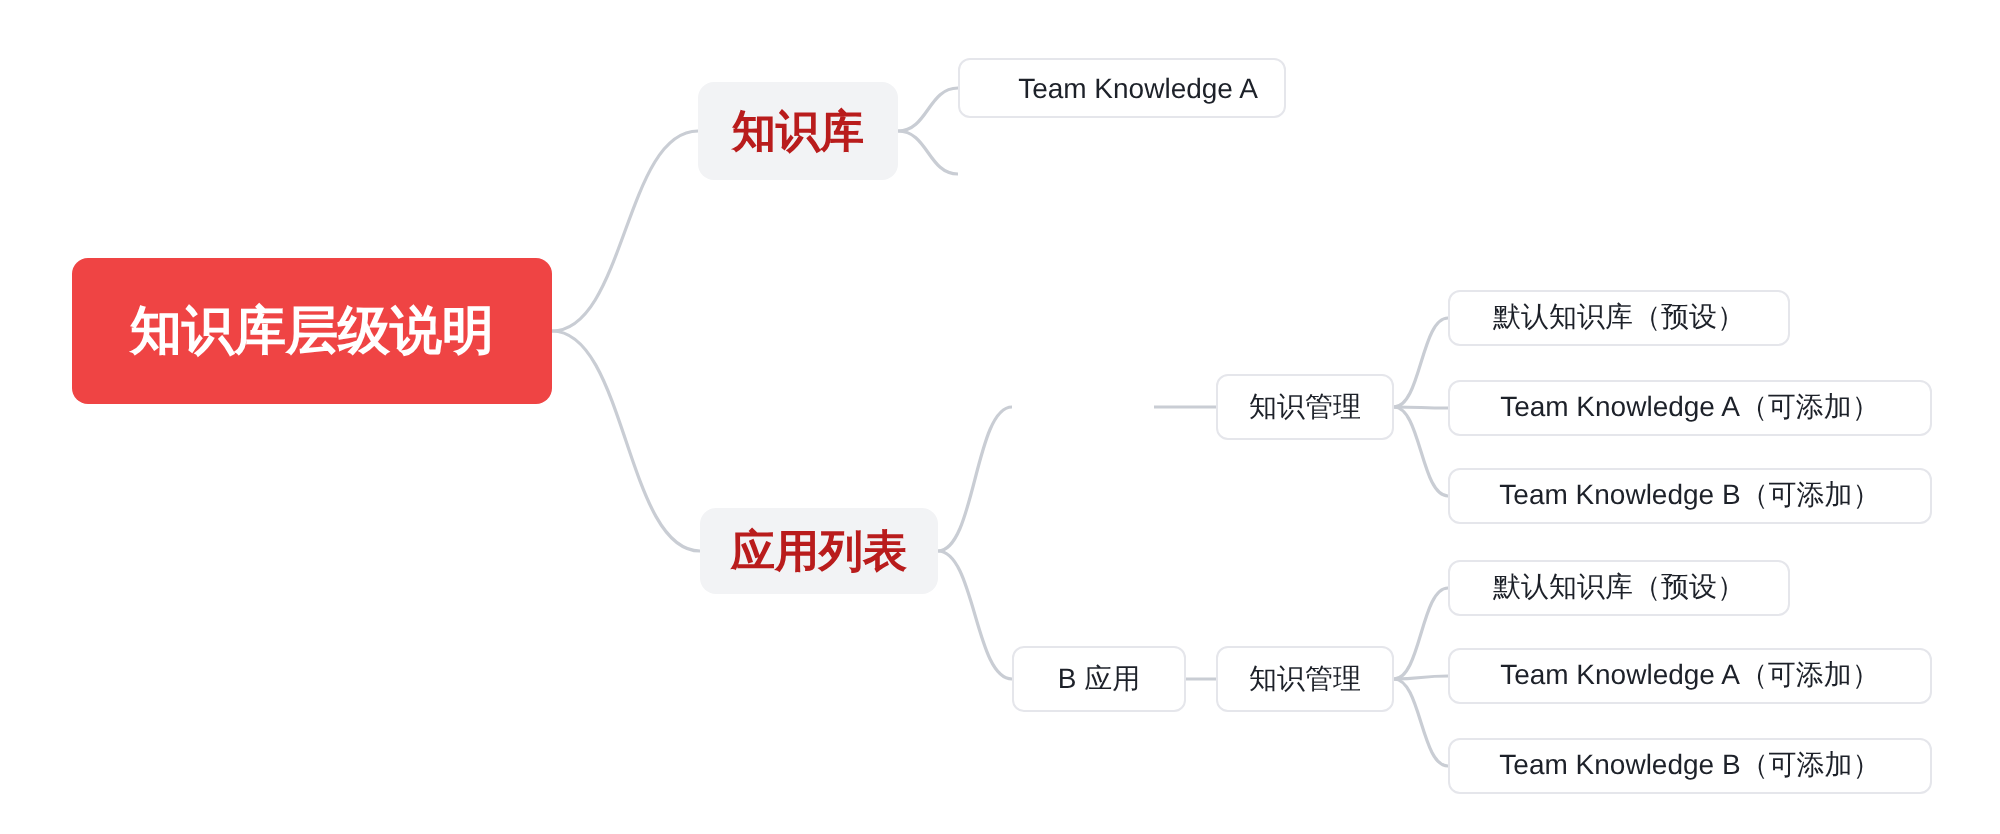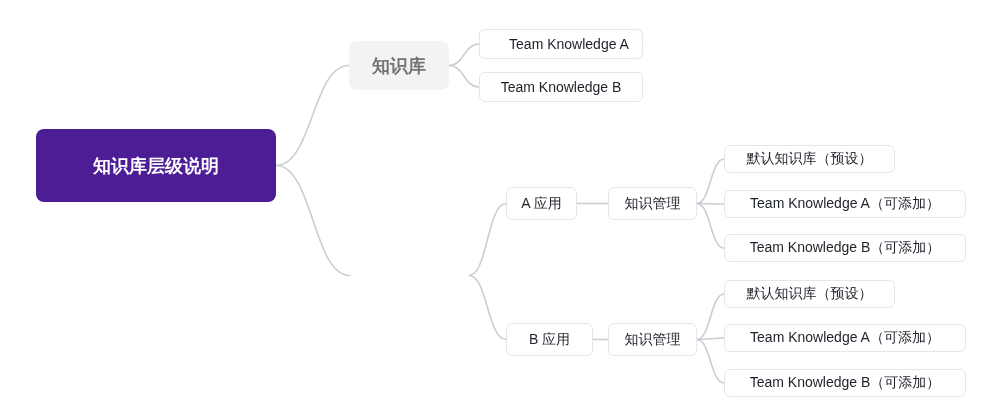--- a/index.html
+++ b/index.html
@@ -32,30 +32,30 @@
     position: absolute;
     box-sizing: border-box;
     display: flex;
     align-items: center;
     justify-content: center;
     white-space: nowrap;
     color: #1d2129;
     cursor: default;
   }
   .node.root {
-    background: #4c1d95;
+    background: #ef4444;
     color: #ffffff;
-    font-size: 18px;
+    font-size: 26px;
     font-weight: bold;
     border-radius: 8px;
   }
   .node.branch {
     background: #f2f3f5;
-    color: #737373;
-    font-size: 18px;
+    color: #b91c1c;
+    font-size: 22px;
     font-weight: bold;
     border-radius: 8px;
     text-align: center;
   }
   .node.sub {
     background: #ffffff;
     border: 1px solid #e5e6eb;
     font-size: 14px;
     border-radius: 6px;
   }
@@ -83,22 +83,21 @@
       <path d="M 697 203.5 C 710.5 203.5, 710.5 248, 724 248"></path>
       <path d="M 577 339.5 C 592.5 339.5, 592.5 339.5, 608 339.5"></path>
       <path d="M 697 339.5 C 710.5 339.5, 710.5 294, 724 294"></path>
       <path d="M 697 339.5 C 710.5 339.5, 710.5 338, 724 338"></path>
       <path d="M 697 339.5 C 710.5 339.5, 710.5 383, 724 383"></path>
     </svg>
 
 <div class="node root" style="left: 36px; top: 129px; width: 240px; height: 73px;">知识库层级说明</div>
     <div class="node branch" style="left: 349px; top: 41px; width: 100px; height: 49px;">知识库</div>
     <div class="node leaf" style="left: 479px; top: 29px; width: 164px; height: 30px; padding-left: 16px;">Team Knowledge A</div>
-    <div class="node leaf" style="left: 479px; top: 72px; width: 164px; height: 30px;">Team Knowledge B</div>
-    <div class="node sub" style="left: 506px; top: 187px; width: 71px; height: 33px;">A 应用</div>
+    <div class="node branch" style="left: 350px; top: 254px; width: 119px; height: 43px;">应用列表</div>
     <div class="node sub" style="left: 608px; top: 187px; width: 89px; height: 33px;">知识管理</div>
     <div class="node leaf" style="left: 724px; top: 145px; width: 171px; height: 28px;">默认知识库（预设）</div>
     <div class="node leaf" style="left: 724px; top: 190px; width: 242px; height: 28px;">Team Knowledge A（可添加）</div>
     <div class="node leaf" style="left: 724px; top: 234px; width: 242px; height: 28px;">Team Knowledge B（可添加）</div>
     <div class="node sub" style="left: 506px; top: 323px; width: 87px; height: 33px;">B 应用</div>
     <div class="node sub" style="left: 608px; top: 323px; width: 89px; height: 33px;">知识管理</div>
     <div class="node leaf" style="left: 724px; top: 280px; width: 171px; height: 28px;">默认知识库（预设）</div>
     <div class="node leaf" style="left: 724px; top: 324px; width: 242px; height: 28px;">Team Knowledge A（可添加）</div>
     <div class="node leaf" style="left: 724px; top: 369px; width: 242px; height: 28px;">Team Knowledge B（可添加）</div>
   </div>

